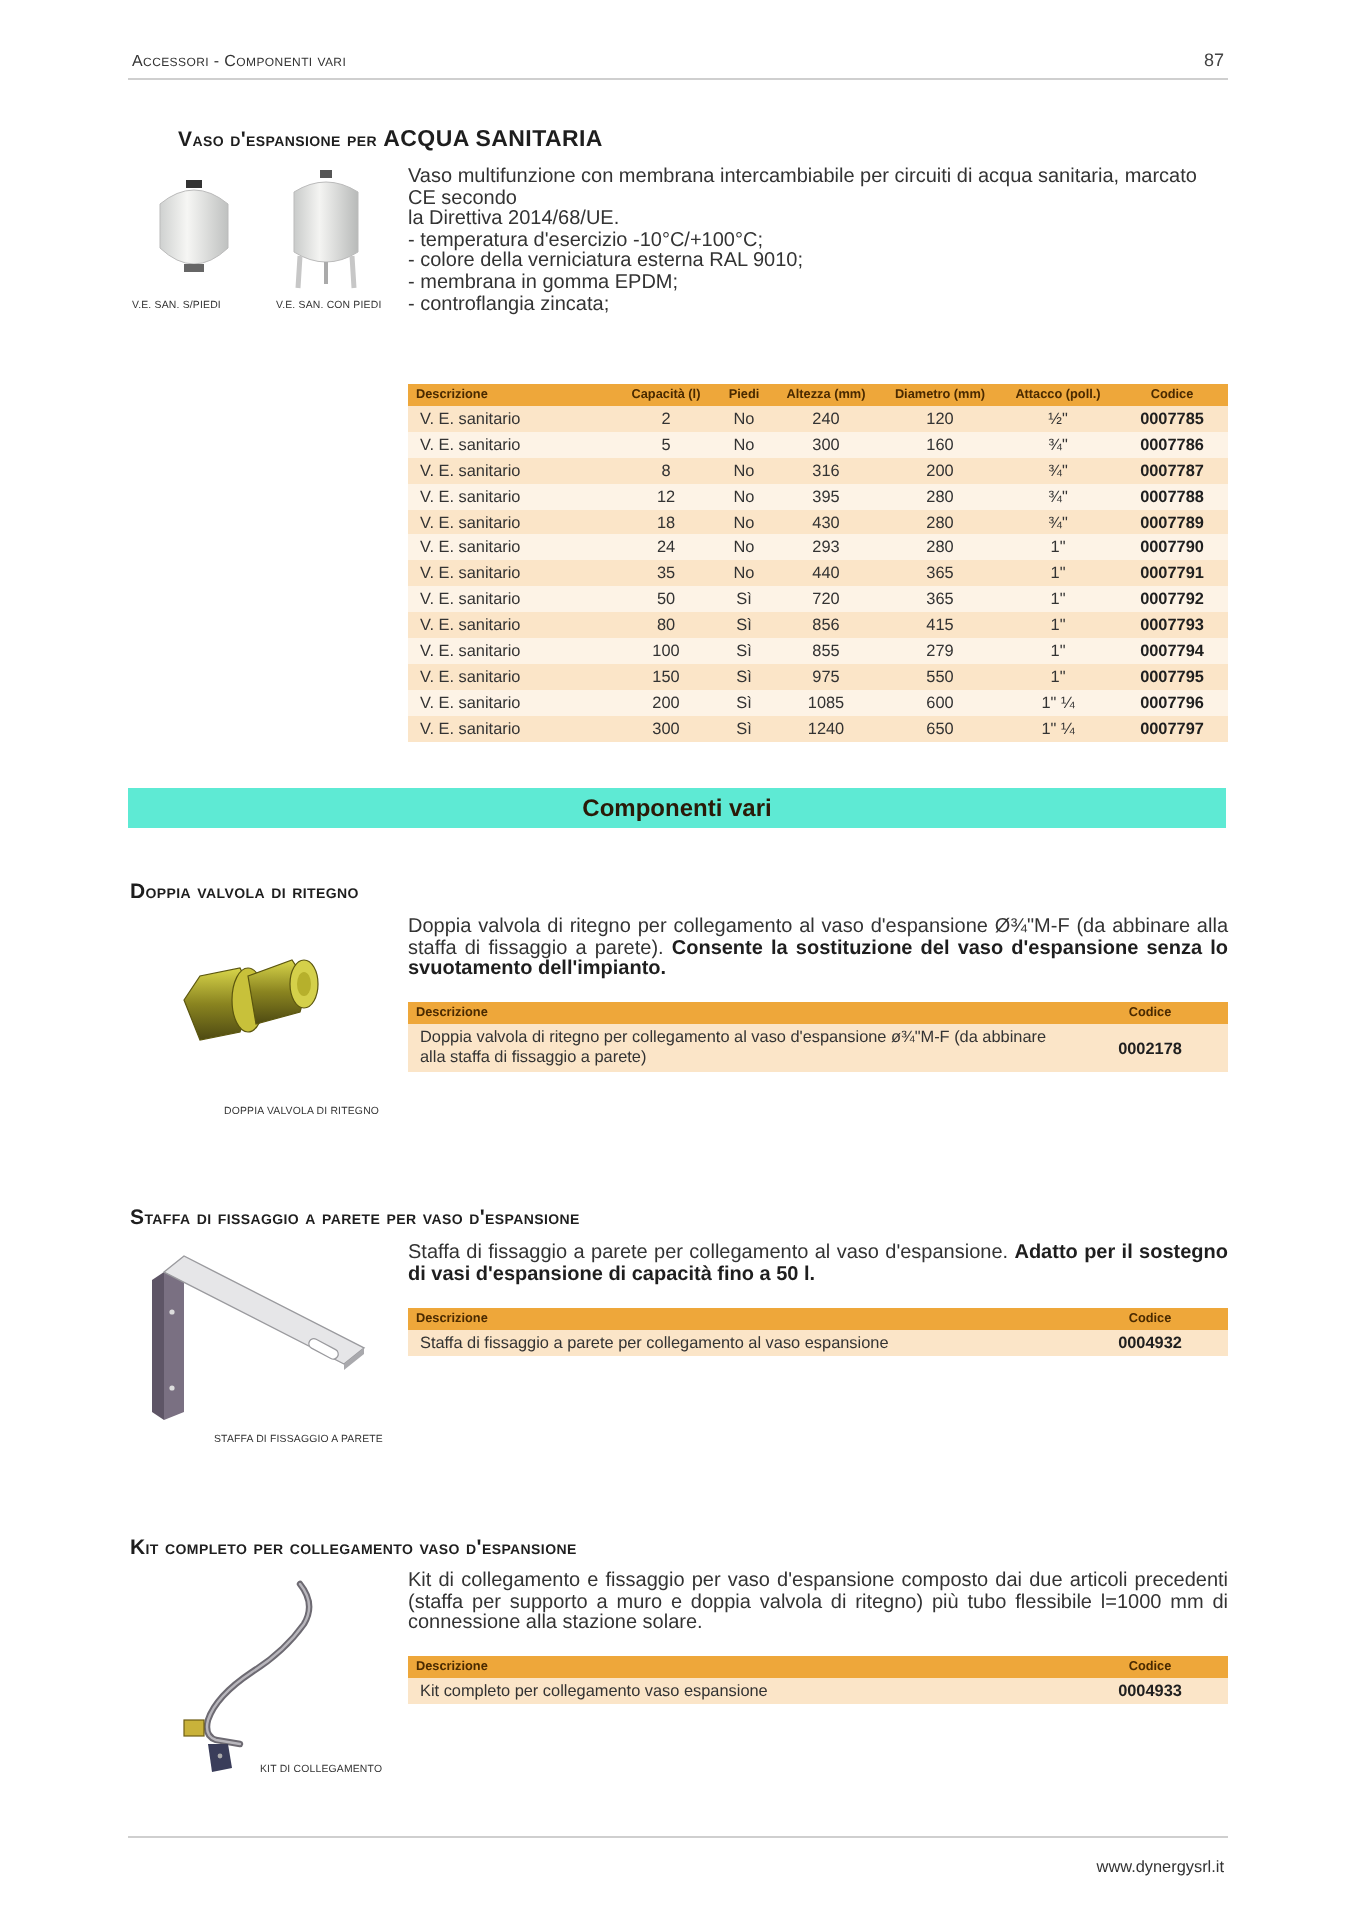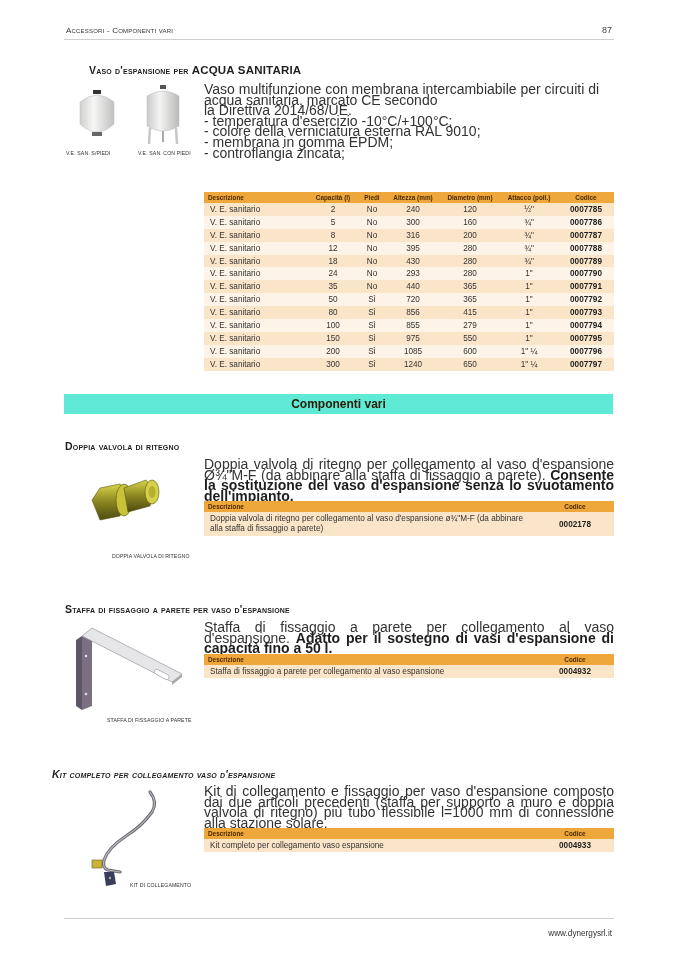--- a/index.html
+++ b/index.html
@@ -6,21 +6,21 @@
   body { width: 678px; height: 959px; position: relative; overflow: hidden; font-family: "Liberation Sans", "DejaVu Sans", sans-serif; color: #2a2a2a; }
   .abs { position: absolute; }
 
   .hdr-left { left: 66px; top: 26px; font-size: 8px; letter-spacing: 0.2px; color: #333; font-variant: small-caps; }
   .hdr-page { right: 66px; top: 25px; font-size: 9px; color: #444; }
   .hdr-line { left: 64px; right: 64px; top: 39px; height: 1px; background: #cfcfcf; }
 
   .sec-title { font-size: 10.5px; font-weight: bold; color: #1e1e1e; font-variant: small-caps; letter-spacing: 0.2px; }
   .sec-title .upper { font-variant: normal; font-size: 11.5px; }
 
-  .desc { font-size: 14px; line-height: 10.6px; color: #333; }
+  .desc { font-size: 10px; line-height: 10.6px; color: #333; }
   .desc.justify { text-align: justify; }
   .desc b { color: #1e1e1e; }
 
   .cap { font-size: 5.2px; color: #333; letter-spacing: 0.1px; text-transform: uppercase; }
 
   table.dt { border-collapse: collapse; font-size: 8.2px; color: #333; }
   table.dt th { background: #eea73a; color: #4a2a00; font-size: 6.4px; font-weight: bold; height: 11px; padding: 0 4px; text-align: center; }
   table.dt th.l { text-align: left; }
   table.dt td { height: 12.9px; padding: 0 4px; text-align: center; }
   table.dt td.l { text-align: left; padding-left: 6px; }
@@ -286,21 +286,21 @@
     </tr>
   </thead>
   <tbody>
     <tr class="odd">
       <td class="l">Staffa di fissaggio a parete per collegamento al vaso espansione</td>
       <td class="code">0004932</td>
     </tr>
   </tbody>
 </table>
 
-<div class="abs sec-title" style="left:52px; top:768px;font-style:italic;">Kit completo per collegamento vaso d'espansione</div>
+<div class="abs sec-title" style="left:65px; top:768px;">Kit completo per collegamento vaso d'espansione</div>
 <div class="abs" style="left:78px; top:788px; width:90px; height:100px;">
   <svg width="90" height="100" viewBox="0 0 90 100">
     <path d="M72 4 Q80 14 74 24 Q64 38 48 48 Q30 60 26 72 Q24 80 30 82 L42 84" fill="none" stroke="#6d6a72" stroke-width="3.2" stroke-linecap="round"></path>
     <path d="M72 4 Q80 14 74 24 Q64 38 48 48 Q30 60 26 72 Q24 80 30 82 L42 84" fill="none" stroke="#b8b6bc" stroke-width="1.2" stroke-linecap="round"></path>
     <rect x="14" y="72" width="10" height="8" fill="#c9b23a" stroke="#6e5e14" stroke-width="0.6"></rect>
     <polygon points="26,84 36,84 38,96 28,98" fill="#3a3d5a"></polygon>
     <circle cx="32" cy="90" r="1.2" fill="#aaa"></circle>
   </svg>
 </div>
 <div class="abs cap" style="left:130px; top:882px;">KIT DI COLLEGAMENTO</div>

